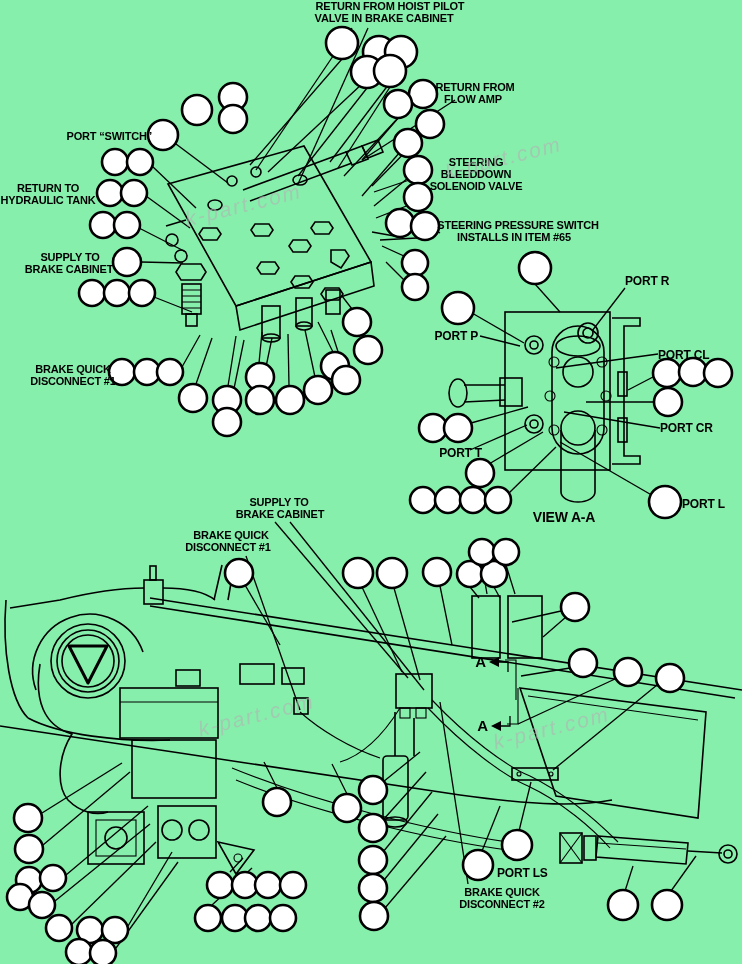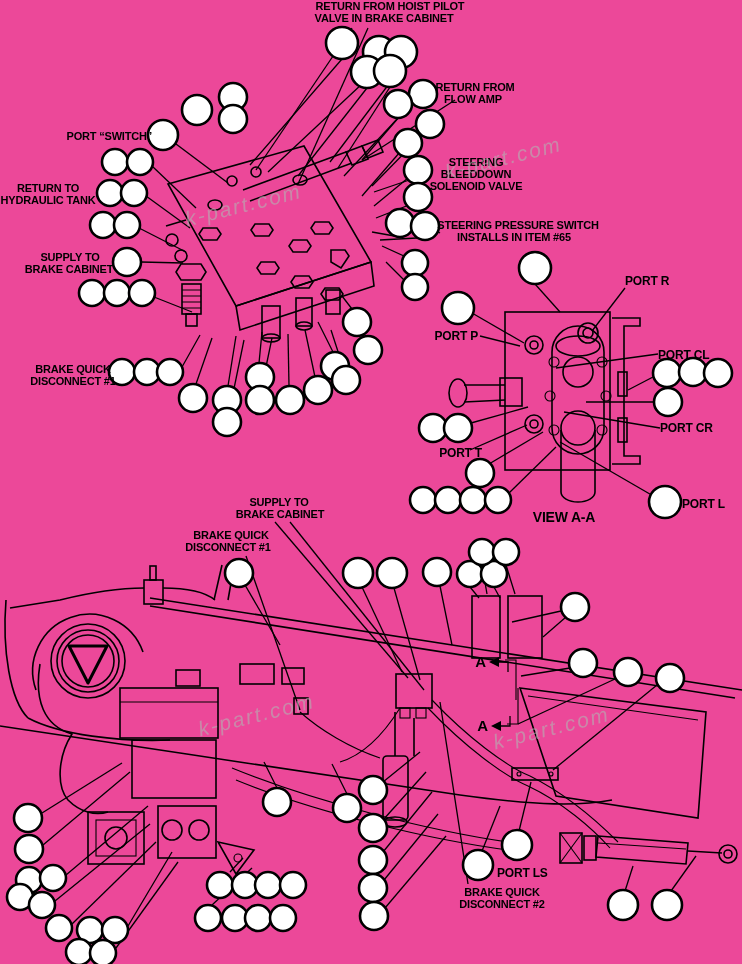--- a/index.html
+++ b/index.html
@@ -1,16 +1,16 @@
 <!DOCTYPE html>
 <html><head>
 <meta charset="utf-8">
 <style>
   html,body{margin:0;padding:0;background:#fff;}
-  .stage{position:relative;width:742px;height:964px;background:#ec4899;overflow:hidden;
+  .stage{position:relative;width:742px;height:964px;background:#86efac;overflow:hidden;
          font-family:"Liberation Sans",sans-serif;}
   svg{position:absolute;left:0;top:0;}
   .art{stroke:#000;fill:none;stroke-width:1.6;}
   .art-thin{stroke:#000;fill:none;stroke-width:1.1;}
   .balloon{fill:#fff;stroke:#000;stroke-width:2.6;}
   .leader{stroke:#000;stroke-width:1.3;fill:none;}
   .lbl{fill:#000;font-weight:bold;letter-spacing:-0.2px;}
   .wm{fill:#b3b3b3;font-style:italic;font-size:21px;letter-spacing:2px;opacity:.6;}
   .secA{fill:#000;font-weight:bold;font-size:15px;}
 </style>

